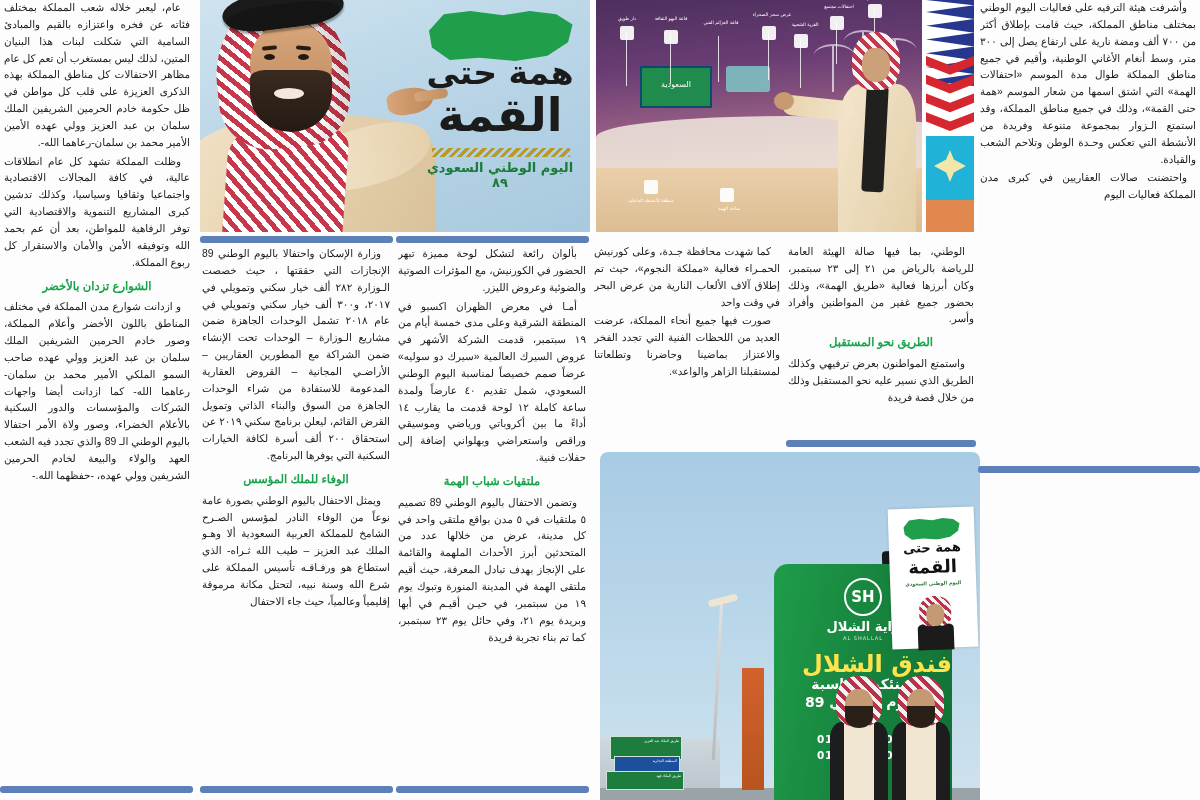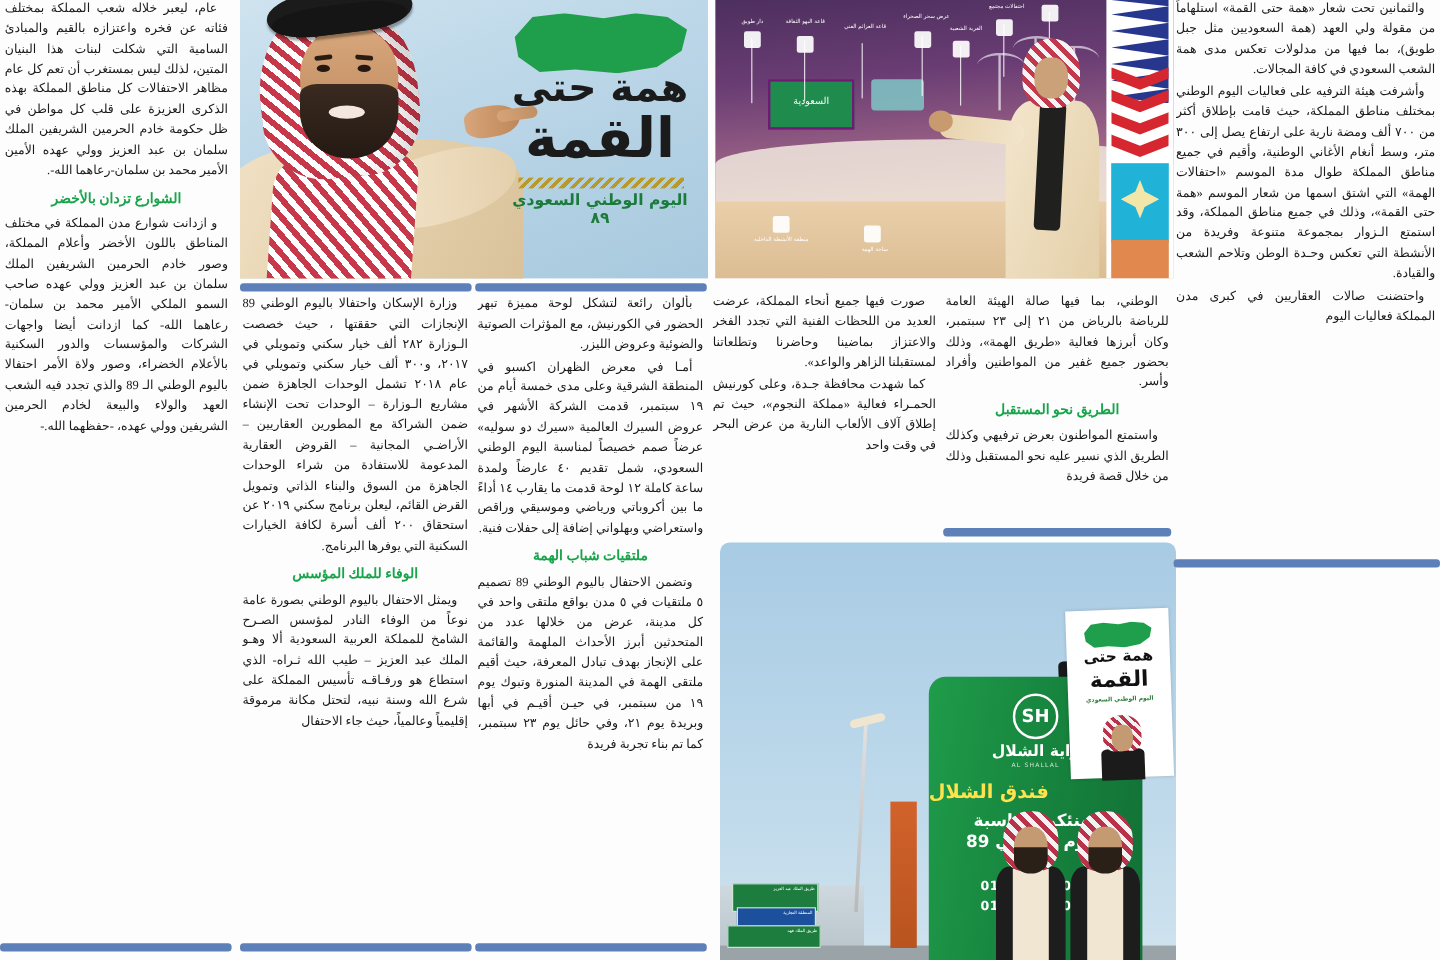--- a/index.html
+++ b/index.html
@@ -13,21 +13,21 @@
   .page{position:absolute;inset:0;background:#fdfdfd;}
 
   
   .col{
     position:absolute;
     direction:rtl;
     text-align:justify;
     color:#1a1a1a;
     font-size:10.4px;
     line-height:1.62;
-    font-family:Liberation Serif, serif;
+    font-family:Liberation Sans, sans-serif;
     overflow:hidden;
   }
   .col p{margin:0 0 2px 0;text-align:justify;text-justify:inter-word;}
   .col p.indent{text-indent:9px;}
   .head{
     color:#18a44a;
     font-weight:bold;
     font-size:11.6px;
     text-align:center;
     margin:5px 0 4px 0;
@@ -150,21 +150,21 @@
     position:absolute;left:0;bottom:0;width:100%;height:64px;
     background:linear-gradient(180deg,#e9cfaa,#dcbd93);
   }
   .p2-plaza{
     position:absolute;left:0;bottom:46px;width:100%;height:70px;
     background:#efe5dc;opacity:.88;
     border-radius:50% 50% 0 0 / 30% 30% 0 0;
   }
   .p2-flagboard{
     position:absolute;left:44px;top:66px;width:68px;height:38px;
-    background:#1f8b4c;border:2px solid #701a75;
+    background:#1f8b4c;border:2px solid #0c4a6e;
   }
   .p2-flagtxt{position:absolute;left:0;top:12px;width:100%;text-align:center;color:#fff;font-size:8px;direction:rtl;}
   .p2-bldg{
     position:absolute;left:130px;top:66px;width:44px;height:26px;
     background:#7fc7c5;border-radius:3px;opacity:.85;
   }
   .p2-man{position:absolute;right:52px;bottom:0;width:96px;height:200px;}
   .p2-head{
     position:absolute;left:22px;top:0;width:48px;height:58px;
     background:repeating-linear-gradient(45deg,#c2394d 0 4px,#f4f4f4 4px 8px);
@@ -242,22 +242,22 @@
   }
   .bb-logo{position:absolute;left:0;top:14px;width:178px;text-align:center;}
   .bb-circle{
     display:inline-block;width:34px;height:34px;border-radius:50%;
     border:2px solid #fff;color:#fff;font-size:15px;font-weight:bold;
     line-height:34px;text-align:center;
   }
   .bb-brand{color:#fff;font-size:13px;font-weight:bold;direction:rtl;margin-top:3px;}
   .bb-brand-sub{color:#cfe8d4;font-size:5px;letter-spacing:1px;margin-top:1px;}
   .bb-title{
-    position:absolute;left:0;top:86px;width:178px;text-align:left;
-    color:#ffe34d;font-size:16px;font-weight:bold;direction:rtl;
+    position:absolute;left:0;top:86px;width:178px;text-align:right;
+    color:#ffe34d;font-size:24px;font-weight:bold;direction:rtl;
   }
   .bb-sub{
     position:absolute;left:0;top:112px;width:178px;text-align:center;
     color:#fff;font-size:14px;font-weight:bold;direction:rtl;line-height:1.25;
   }
   .bb-phone{
     position:absolute;left:0;top:168px;width:178px;text-align:center;
     color:#fff;font-size:10.5px;font-weight:bold;letter-spacing:.6px;line-height:1.5;
   }
   .bb-men{position:absolute;right:0;bottom:0;width:122px;height:124px;}
@@ -485,42 +485,42 @@
   <div class="rule ruleTop" style="left:592px;top:440px;width:4px;height:0"></div>
   <div class="rule ruleTop" style="left:786px;top:440px;width:190px;"></div>
   <div class="rule ruleTop" style="left:978px;top:466px;width:222px;"></div>
   <div class="rule ruleTop" style="left:0px;top:786px;width:193px;"></div>
   <div class="rule ruleTop" style="left:200px;top:786px;width:193px;"></div>
   <div class="rule ruleTop" style="left:396px;top:786px;width:193px;"></div>
   <div class="rule ruleTop" style="left:592px;top:446px;width:0px;"></div>
 
   <div class="col" id="c1" style="left:4px;top:0px;width:186px;height:782px">
       <p class="indent">عام، ليعبر خلاله شعب المملكة بمختلف فئاته عن فخره واعتزازه بالقيم والمبادئ السامية  التي شكلت لبنات هذا البنيان المتين،  لذلك ليس بمستغرب أن تعم كل عام مظاهر الاحتفالات كل مناطق المملكة بهذه الذكرى العزيزة على قلب كل مواطن في ظل حكومة خادم الحرمين الشريفين الملك سلمان بن عبد العزيز وولي عهده الأمين الأمير محمد بن سلمان-رعاهما الله-.</p>
+      <p class="indent">وظلت المملكة تشهد كل عام انطلاقات عالية، في كافة المجالات الاقتصادية واجتماعيا وثقافيا وسياسيا، وكذلك تدشين كبرى المشاريع التنموية والاقتصادية التي توفر الرفاهية للمواطن، بعد أن عم بحمد الله وتوفيقه الأمن والأمان والاستقرار كل ربوع المملكة.</p>
       <div class="head">الشوارع تزدان بالأخضر</div>
       <p class="indent">و ازدانت شوارع مدن المملكة في مختلف المناطق باللون الأخضر وأعلام المملكة، وصور خادم الحرمين الشريفين الملك سلمان بن عبد العزيز وولي عهده صاحب السمو الملكي الأمير محمد بن سلمان-رعاهما الله- كما ازدانت أيضا واجهات الشركات والمؤسسات والدور السكنية بالأعلام الخضراء، وصور ولاة الأمر احتفالا باليوم الوطني الـ 89 والذي تجدد فيه الشعب العهد والولاء والبيعة لخادم الحرمين الشريفين وولي عهده، -حفظهما الله.-</p>
     </div>
   <div class="col" id="c2" style="left:202px;top:246px;width:188px;height:536px">
       <p class="indent">وزارة الإسكان واحتفالا باليوم الوطني 89 الإنجازات التي حققتها ، حيث  خصصت الـوزارة ٢٨٢ ألف خيار سكني وتمويلي في ٢٠١٧، و٣٠٠ ألف خيار سكني وتمويلي في عام ٢٠١٨ تشمل الوحدات الجاهزة ضمن مشاريع الـوزارة – الوحدات تحت الإنشاء ضمن الشراكة مع المطورين العقاريين – الأراضـي المجانية – القروض العقارية المدعومة للاستفادة من شراء الوحدات الجاهزة من السوق والبناء الذاتي وتمويل القرض القائم، ليعلن برنامج سكني ٢٠١٩ عن استحقاق ٢٠٠ ألف أسرة لكافة الخيارات السكنية التي يوفرها البرنامج.</p>
       <div class="head">الوفاء للملك المؤسس</div>
       <p class="indent">ويمثل الاحتفال باليوم الوطني بصورة عامة نوعاً من الوفاء النادر لمؤسس الصـرح الشامخ للمملكة العربية السعودية ألا وهـو الملك عبد العزيز – طيب الله ثـراه- الذي استطاع هو ورفـاقـه تأسيس المملكة على شرع الله وسنة نبيه، لتحتل مكانة مرموقة إقليمياً وعالمياً، حيث جاء الاحتفال</p>
     </div>
   <div class="col" id="c3" style="left:398px;top:246px;width:188px;height:536px">
       <p class="indent">بألوان رائعة لتشكل لوحة مميزة تبهر الحضور في الكورنيش، مع المؤثرات الصوتية والضوئية وعروض الليزر.</p>
       <p class="indent">أمـا في معرض الظهران اكسبو في المنطقة الشرقية وعلى مدى خمسة أيام من ١٩ سبتمبر، قدمت الشركة الأشهر في عروض السيرك العالمية «سيرك دو سوليه» عرضاً صمم خصيصاً لمناسبة اليوم الوطني السعودي، شمل تقديم ٤٠ عارضاً ولمدة ساعة كاملة ١٢ لوحة قدمت ما يقارب ١٤ أداءً ما بين أكروباتي ورياضي وموسيقي وراقص واستعراضي وبهلواني إضافة إلى حفلات فنية.</p>
       <div class="head">ملتقيات شباب الهمة</div>
       <p class="indent">وتضمن الاحتفال باليوم الوطني 89 تصميم ٥ ملتقيات في ٥ مدن بواقع ملتقى واحد في كل مدينة، عرض من خلالها عدد من المتحدثين أبرز الأحداث الملهمة والقائمة على الإنجاز بهدف تبادل المعرفة، حيث أقيم ملتقى الهمة في المدينة المنورة وتبوك يوم ١٩ من سبتمبر، في حيـن أقيـم في أبها وبريدة يوم ٢١، وفي حائل يوم ٢٣ سبتمبر، كما تم بناء تجربة فريدة</p>
     </div>
   <div class="col" id="c4" style="left:594px;top:244px;width:186px;height:196px">
+      <p class="indent">كما شهدت محافظة جـدة، وعلى كورنيش الحمـراء فعالية «مملكة النجوم»، حيث تم إطلاق آلاف الألعاب النارية من عرض البحر في وقت واحد</p>
       <p class="indent">صورت فيها جميع أنحاء المملكة، عرضت العديد من اللحظات الفنية التي تجدد الفخر والاعتزاز بماضينا وحاضرنا وتطلعاتنا لمستقبلنا الزاهر والواعد».</p>
-      <p class="indent">كما شهدت محافظة جـدة، وعلى كورنيش الحمـراء فعالية «مملكة النجوم»، حيث تم إطلاق آلاف الألعاب النارية من عرض البحر في وقت واحد</p>
     </div>
   <div class="col" id="c5" style="left:788px;top:244px;width:186px;height:190px">
       <p class="indent">الوطني، بما فيها صالة الهيئة العامة للرياضة بالرياض من ٢١ إلى ٢٣ سبتمبر،  وكان أبرزها فعالية «طريق الهمة»، وذلك بحضور جميع غفير من المواطنين وأفراد وأسر.</p>
       <div class="head">الطريق نحو المستقبل</div>
       <p class="indent">واستمتع المواطنون بعرض ترفيهي وكذلك الطريق الذي نسير عليه نحو المستقبل وذلك من خلال قصة فريدة</p>
     </div>
   <div class="col" id="c6" style="left:980px;top:0px;width:216px;height:460px">
-      <p class="indent">والثمانين تحت شعار «همة حتى القمة» استلهاماً من مقولة ولي العهد (همة السعوديين مثل جبل طويق)، بما فيها من مدلولات تعكس مدى همة الشعب السعودي في كافة المجالات.</p>
       <p class="indent">وأشرفت هيئة الترفيه على فعاليات اليوم الوطني بمختلف مناطق المملكة، حيث قامت بإطلاق أكثر من ٧٠٠ ألف ومضة نارية على ارتفاع يصل إلى ٣٠٠ متر، وسط أنغام الأغاني الوطنية، وأقيم في جميع مناطق المملكة طوال مدة الموسم «احتفالات الهمة» التي اشتق اسمها من شعار الموسم «همة حتى القمة»، وذلك في جميع مناطق المملكة، وقد استمتع الـزوار بمجموعة متنوعة وفريدة من الأنشطة التي تعكس وحـدة الوطن وتلاحم الشعب والقيادة.</p>
       <p class="indent">واحتضنت صالات العقاريين في كبرى مدن المملكة فعاليات اليوم</p>
     </div>
 
 </div>
 
 </body></html>

